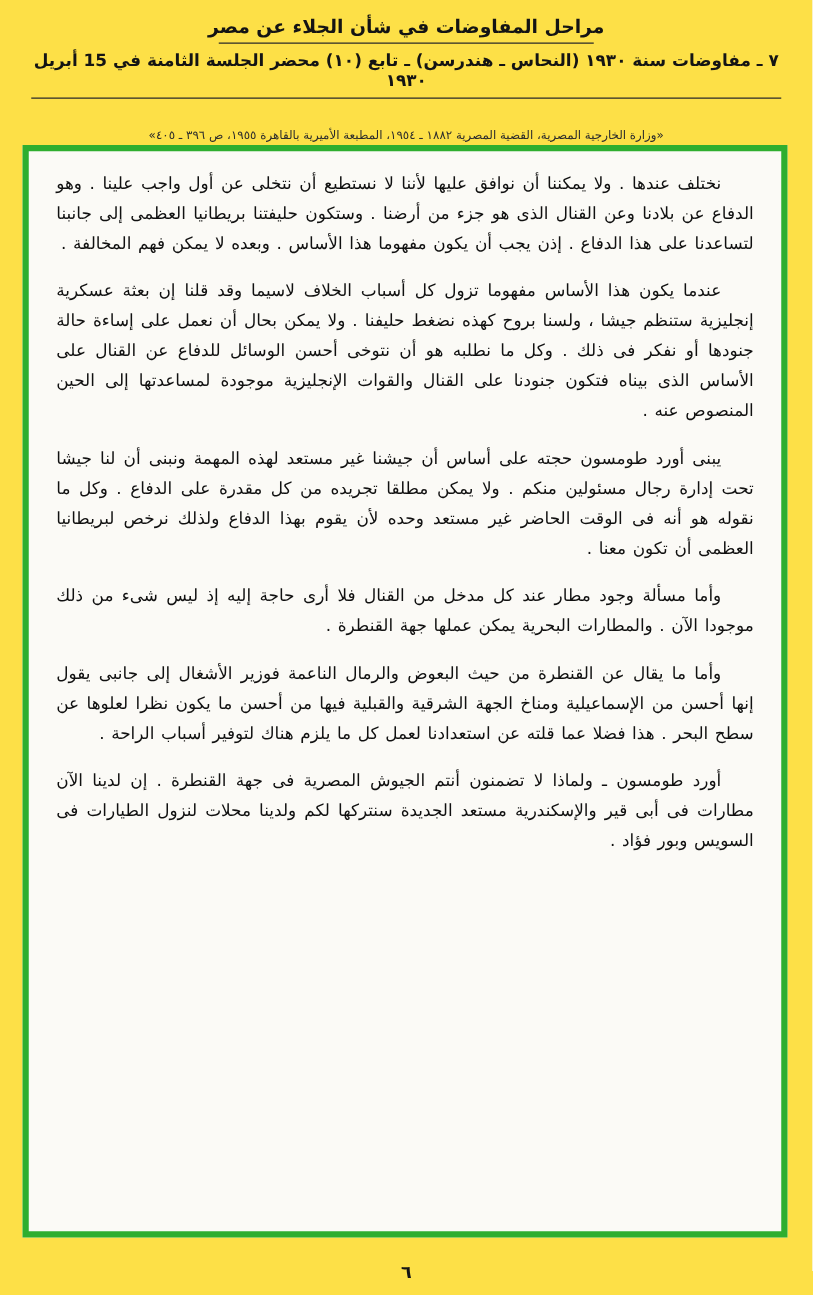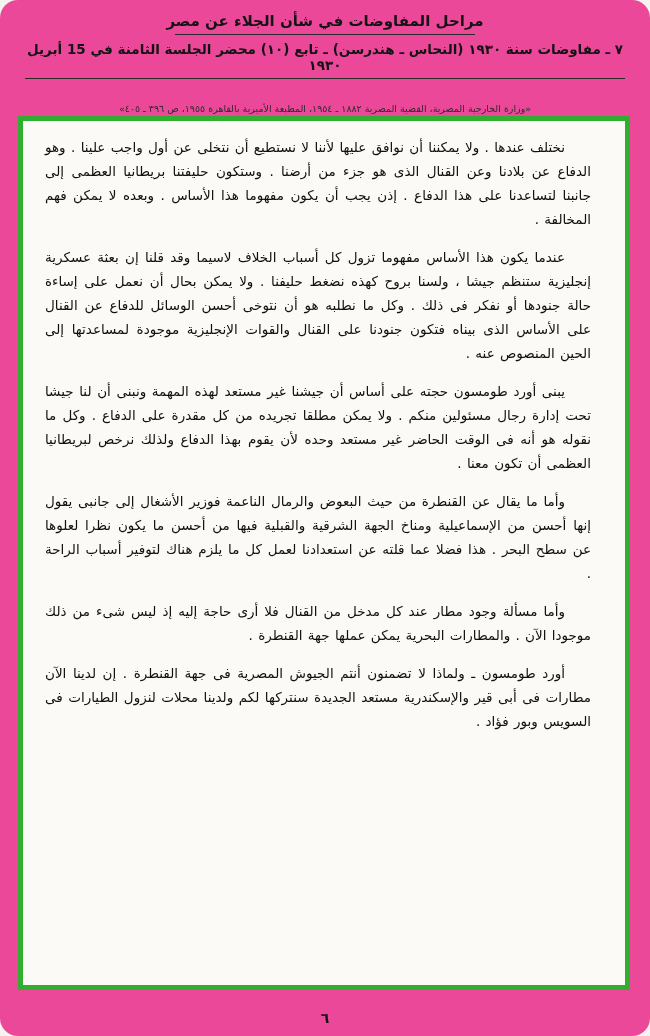--- a/index.html
+++ b/index.html
@@ -11,24 +11,23 @@
     width: 650px;
     height: 1036px;
     font-family: "DejaVu Sans", sans-serif;
     color: #141414;
     position: relative;
     overflow: hidden;
   }
   .scan-page {
     width: 650px;
     height: 1036px;
-    background: #ec4899;
+    background: #fde047;
     box-sizing: border-box;
     direction: rtl;
-    border-radius: 18px;
   }
   
   .doc-header {
     padding-top: 12px;
     text-align: center;
   }
   .doc-title {
     margin: 0;
     font-size: 15px;
     font-weight: bold;
@@ -64,21 +63,21 @@
     right: 20px;
     left: 18px;
     bottom: 46px;
     border: 5px solid #2fae2f;
     box-sizing: border-box;
     padding: 14px 22px 10px 22px;
     overflow: hidden;
     background: #fbfaf6;
   }
   .green-box p {
-    margin: 0 12px 14px 0;
+    margin: 0 0 14px 0;
     font-size: 13.5px;
     line-height: 1.78;
     text-align: justify;
     text-indent: 26px;
     word-spacing: 1px;
     color: #101010;
   }
   .green-box p:last-child {
     margin-bottom: 0;
   }
@@ -104,20 +103,20 @@
     <hr class="title-rule">
     <div class="doc-subtitle">٧ ـ مفاوضات سنة ١٩٣٠ (النحاس ـ هندرسن) ـ تابع (١٠) محضر الجلسة الثامنة في 15 أبريل ١٩٣٠</div>
     <hr class="subtitle-rule">
     <div class="doc-source">«وزارة الخارجية المصرية، القضية المصرية ١٨٨٢ ـ ١٩٥٤، المطبعة الأميرية بالقاهرة ١٩٥٥، ص ٣٩٦ ـ ٤٠٥»</div>
   </header>
 
   <div class="green-box" style="border-color: rgb(47, 174, 47);">
     <p>نختلف عندها . ولا يمكننا أن نوافق عليها لأننا لا نستطيع أن نتخلى عن أول واجب علينا . وهو الدفاع عن بلادنا وعن القنال الذى هو جزء من أرضنا . وستكون حليفتنا بريطانيا العظمى إلى جانبنا لتساعدنا على هذا الدفاع . إذن يجب أن يكون مفهوما هذا الأساس . وبعده لا يمكن فهم المخالفة .</p>
     <p>عندما يكون هذا الأساس مفهوما تزول كل أسباب الخلاف لاسيما وقد قلنا إن بعثة عسكرية إنجليزية ستنظم جيشا ، ولسنا بروح كهذه نضغط حليفنا . ولا يمكن بحال أن نعمل على إساءة حالة جنودها أو نفكر فى ذلك . وكل ما نطلبه هو أن نتوخى أحسن الوسائل للدفاع عن القنال على الأساس الذى بيناه فتكون جنودنا على القنال والقوات الإنجليزية موجودة لمساعدتها إلى الحين المنصوص عنه .</p>
     <p>يبنى أورد طومسون حجته على أساس أن جيشنا غير مستعد لهذه المهمة ونبنى أن لنا جيشا تحت إدارة رجال مسئولين منكم . ولا يمكن مطلقا تجريده من كل مقدرة على الدفاع . وكل ما نقوله هو أنه فى الوقت الحاضر غير مستعد وحده لأن يقوم بهذا الدفاع ولذلك نرخص لبريطانيا العظمى أن تكون معنا .</p>
+    <p>وأما مسألة وجود مطار عند كل مدخل من القنال فلا أرى حاجة إليه إذ ليس شىء من ذلك موجودا الآن . والمطارات البحرية يمكن عملها جهة القنطرة .</p>
     <p>وأما ما يقال عن القنطرة من حيث البعوض والرمال الناعمة فوزير الأشغال إلى جانبى يقول إنها أحسن من الإسماعيلية ومناخ الجهة الشرقية والقبلية فيها من أحسن ما يكون نظرا لعلوها عن سطح البحر . هذا فضلا عما قلته عن استعدادنا لعمل كل ما يلزم هناك لتوفير أسباب الراحة .</p>
-    <p>وأما مسألة وجود مطار عند كل مدخل من القنال فلا أرى حاجة إليه إذ ليس شىء من ذلك موجودا الآن . والمطارات البحرية يمكن عملها جهة القنطرة .</p>
     <p>أورد طومسون ـ ولماذا لا تضمنون أنتم الجيوش المصرية فى جهة القنطرة . إن لدينا الآن مطارات فى أبى قير والإسكندرية مستعد الجديدة سنتركها لكم ولدينا محلات لنزول الطيارات فى السويس وبور فؤاد .</p>
   </div>
 
   <div class="page-number">٦</div>
 
 </div>
 
 </body></html>

